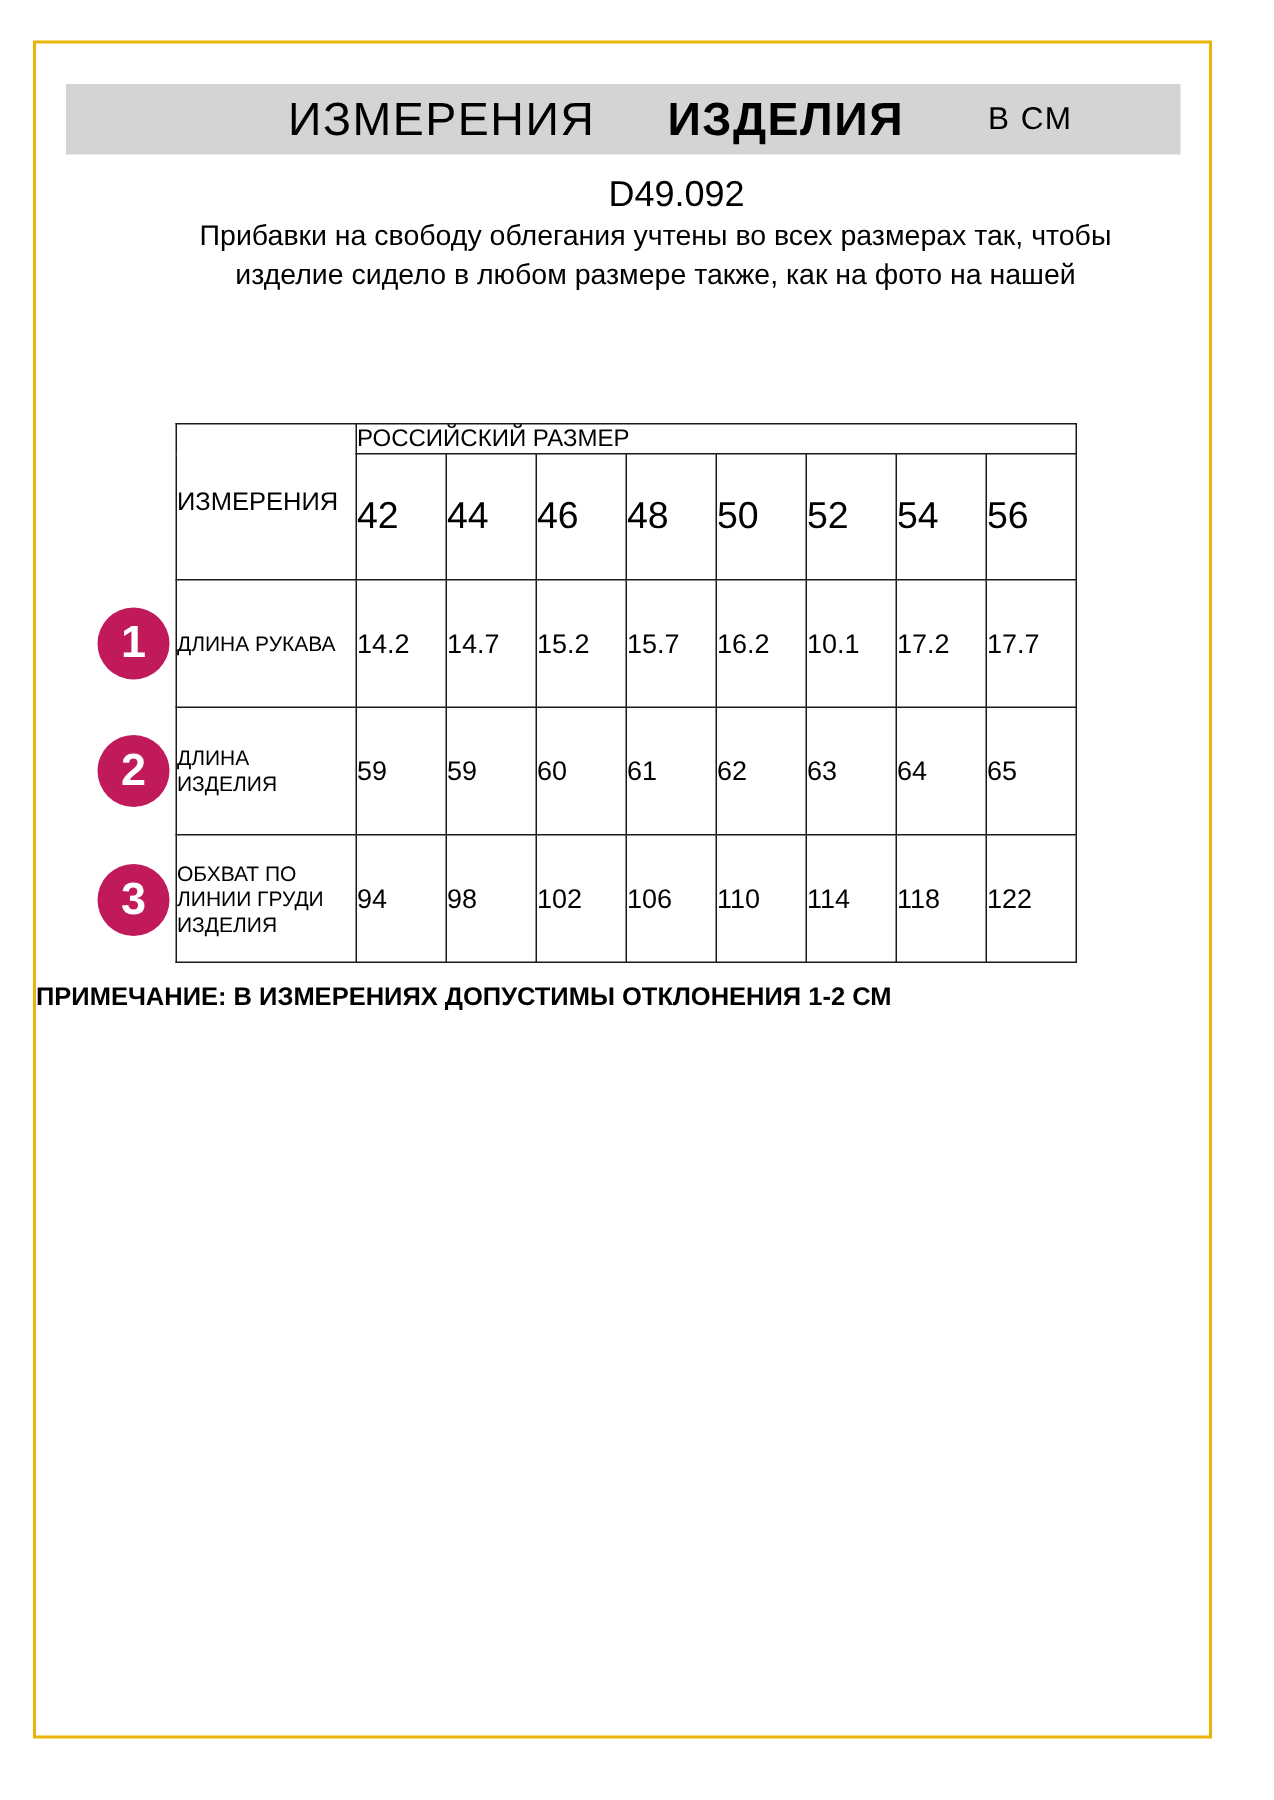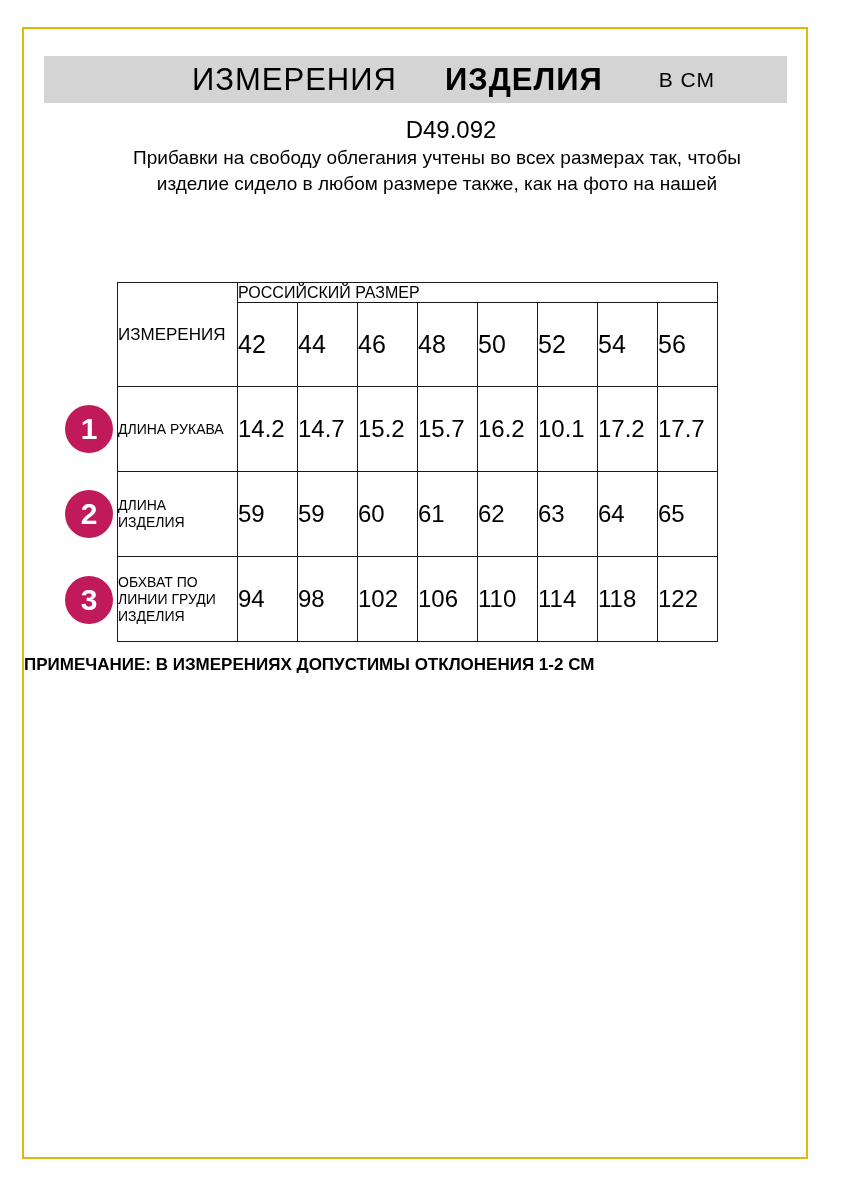--- a/index.html
+++ b/index.html
@@ -65,21 +65,21 @@
     font-weight: 400;
     padding: 0;
   }
   tr.span-row  { height: 20px; }
   tr.sizes-row { height: 84px; }
   tr.data-row  { height: 85px; }
   .corner-cell { font-size: 17px; }
   .span-cell   { font-size: 16px; }
   .size-cell   { font-size: 25px; font-weight: 700; }
   .label-cell  { font-size: 14px; line-height: 17px; margin-left: 32px; }
-  .value-cell  { font-size: 24px; }
+  .value-cell  { font-size: 18px; }
 
   .row-badge {
     position: absolute;
     left: 41px;
     width: 48px; height: 48px;
     border-radius: 50%;
     background: #c01a5b;
     color: #ffffff;
     font-size: 30px;
     font-weight: 700;

